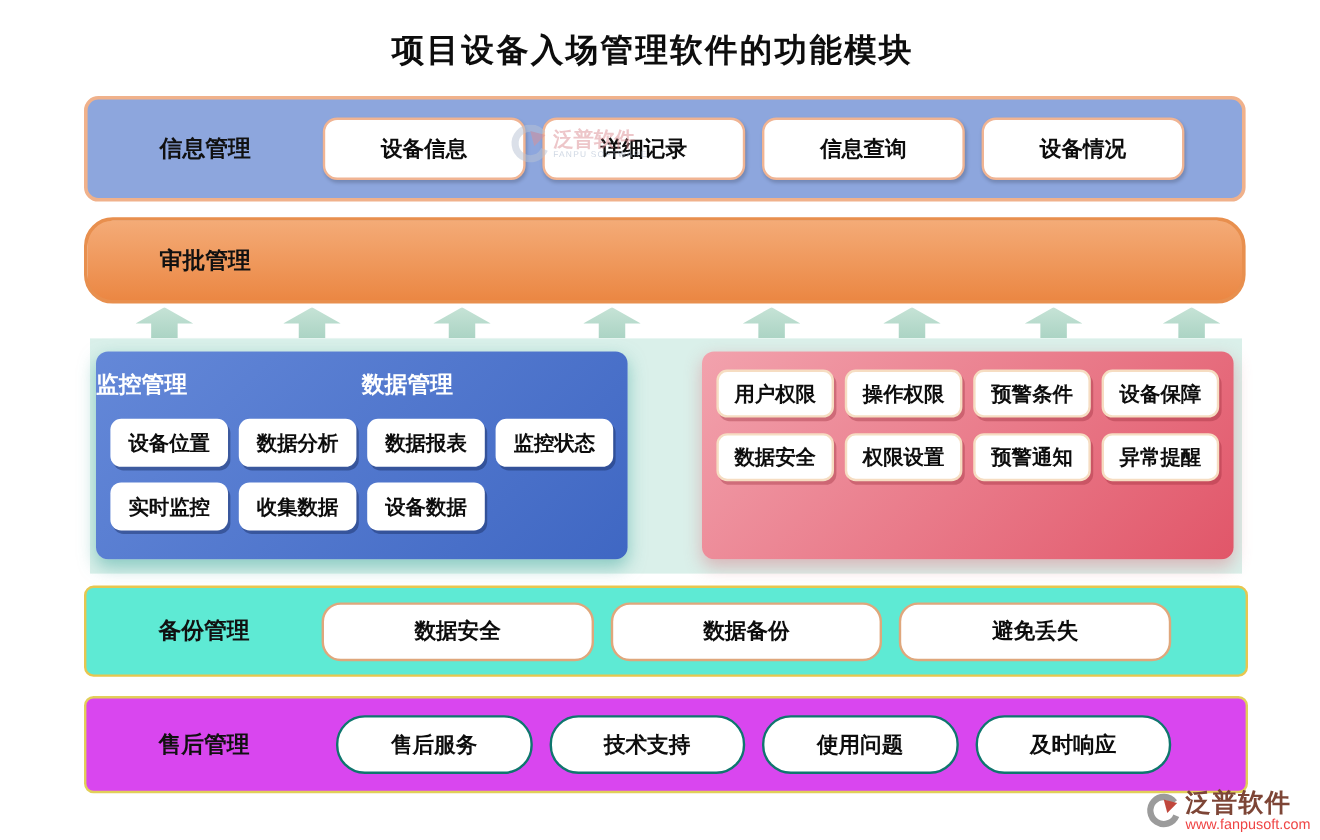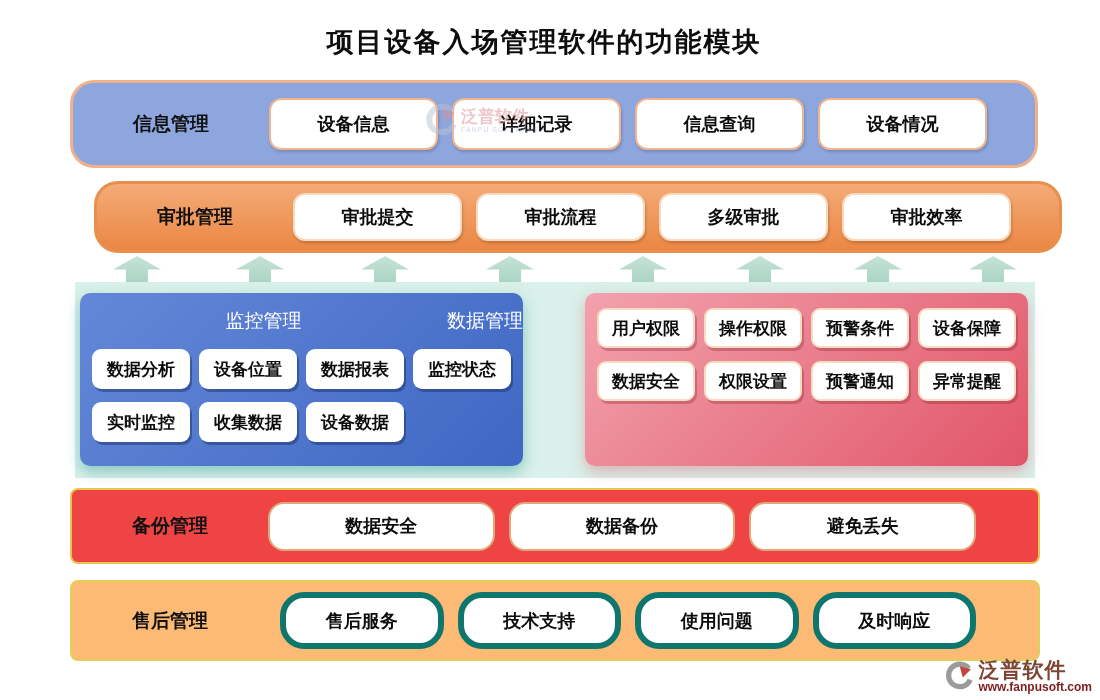--- a/index.html
+++ b/index.html
@@ -19,43 +19,43 @@
     display:flex; align-items:center;
   }
   .band-label { flex:0 0 196px; text-align:center; font-size:19px; font-weight:bold; }
   .band-buttons { flex:1; display:flex; gap:14px; padding-right:48px; }
   .pill {
     flex:1; height:48px; background:#fff; border-radius:12px;
     display:flex; align-items:center; justify-content:center;
     font-size:18px; font-weight:bold; color:#0d0d0d;
     box-shadow:1px 2px 3px rgba(0,0,0,.18);
   }
-  .band-info { top:80px; height:88px; background:#8da6dd; border:3px solid #f0b18b; border-radius:24px; }
+  .band-info { top:80px; height:88px; background:#8da6dd; border:3px solid #f0b18b; border-radius:12px; }
   .band-info .pill { border:2px solid #f0b493; }
-  .band-approval { top:181px; height:72px; background:linear-gradient(180deg,#f4ab77 0%,#eb8743 100%); border:3px solid #e88f4e; border-radius:24px;margin-left:24px; }
+  .band-approval { top:181px; height:72px; background:linear-gradient(180deg,#f4ab77 0%,#eb8743 100%); border:3px solid #e88f4e; border-radius:24px; }
   .band-approval .pill { height:44px; border:2px solid #f7d9bd; }
-  .band-backup { top:488px; height:76px; width:970px; background:#ef4444; border:2px solid #e7c64f; border-radius:8px; }
+  .band-backup { top:488px; height:76px; width:970px; background:#5eead4; border:2px solid #e7c64f; border-radius:8px; }
   .band-backup .pill { height:45px; border:2px solid #dfa77c; border-radius:16px; box-shadow:none; }
   .band-backup .band-buttons { padding-right:62px; }
-  .band-after { top:580px; height:81px; width:970px; background:#fdba74; border:2px solid #e2cf59; border-radius:8px;gap:12px; }
-  .band-after .pill { height:45px; border:6px solid #0f766e; border-radius:24px; box-shadow:none;text-align:center; }
+  .band-after { top:580px; height:81px; width:970px; background:#d946ef; border:2px solid #e2cf59; border-radius:8px;gap:12px; }
+  .band-after .pill { height:45px; border:2px solid #0f766e; border-radius:24px; box-shadow:none;text-align:center; }
   .band-after .band-buttons { padding-right:62px; }
   
   .backdrop { position:absolute; left:75px; top:282px; width:960px; height:196px; background:#daf0ea; }
   .up-arrow {
     position:absolute; top:256px; width:48px; height:26px;
     background:linear-gradient(180deg,#c6e3d6,#abd4c4);
     clip-path:polygon(50% 0,100% 52%,73% 52%,73% 100%,27% 100%,27% 52%,0 52%);
   }
   
   .panel { position:absolute; top:293px; width:443px; height:173px; border-radius:10px; box-sizing:border-box; }
   .panel-left  { left:80px;  background:linear-gradient(135deg,#6488d8 0%,#3f67c3 100%); box-shadow:0 6px 14px rgba(70,170,160,.55); }
   .panel-right { left:585px; background:linear-gradient(135deg,#f2a2ad 0%,#e15669 100%); box-shadow:0 6px 14px rgba(215,110,125,.45); }
   .panel-headers { display:flex; padding-top:15px; }
-  .panel-headers span { flex:1; text-align:right; font-size:19px; font-weight:normal; }
+  .panel-headers span { flex:1; text-align:left; font-size:19px; font-weight:bold; }
   .panel-left  .panel-headers span { color:#ffffff; }
   .panel-right .panel-headers span { color:#161616; }
   .panel-grid { display:grid; grid-template-columns:repeat(4,1fr); gap:13px 9px; padding:15px 12px 0 12px; }
   .chip {
     height:40px; background:#ffffff; border-radius:9px;
     display:flex; align-items:center; justify-content:center;
     font-size:17px; font-weight:bold; color:#0d0d0d; white-space:nowrap;
   }
   .panel-left  .chip { box-shadow:2px 3px 0 rgba(25,45,95,.45); }
   .panel-right .chip { border:2px solid #f6ddc2; box-shadow:2px 3px 0 rgba(150,40,55,.35); box-sizing:border-box; }
@@ -65,68 +65,62 @@
     opacity:.5; pointer-events:none; z-index:5;
   }
   .watermark .wm-text { display:flex; flex-direction:column; line-height:1.05; }
   .watermark .wm-brand { font-size:17px; font-weight:bold; color:#dc8f95; }
   .watermark .wm-sub { font-size:7px; letter-spacing:1px; color:#9fb0c8; }
   .logo {
     position:absolute; right:8px; bottom:6px; display:flex; align-items:flex-start; gap:4px; z-index:6;
   }
   .logo .lg-text { display:flex; flex-direction:column; line-height:1.05; align-items:flex-start; }
   .logo .lg-brand { font-size:21px; font-weight:bold; color:#7d4536; letter-spacing:1px; }
-  .logo .lg-url { font-size:12px; color:#7f1d1d;font-weight:bold; }
+  .logo .lg-url { font-size:12px; color:#ef4444; }
 </style>
 </head>
 <body>
 
 <div class="stage">
 
   <div class="title">项目设备入场管理软件的功能模块</div>
 
   <div class="band band-info">
     <div class="band-label">信息管理</div>
     <div class="band-buttons">
       <div class="pill">设备信息</div>
       <div class="pill">详细记录</div>
       <div class="pill">信息查询</div>
       <div class="pill">设备情况</div>
     </div>
   </div>
 
   <div class="band band-approval">
     <div class="band-label">审批管理</div>
-    <div class="band-buttons">
-      <div class="pill">审批提交</div>
-      <div class="pill">审批流程</div>
-      <div class="pill">多级审批</div>
-      <div class="pill">审批效率</div>
-    </div>
   </div>
 
   <div class="up-arrow" style="left:113px"></div>
   <div class="up-arrow" style="left:236px"></div>
   <div class="up-arrow" style="left:361px"></div>
   <div class="up-arrow" style="left:486px"></div>
   <div class="up-arrow" style="left:619px"></div>
   <div class="up-arrow" style="left:736px"></div>
   <div class="up-arrow" style="left:854px"></div>
   <div class="up-arrow" style="left:969px"></div>
 
   <div class="backdrop"></div>
 
   <div class="panel panel-left">
     <div class="panel-headers">
       <span>监控管理</span>
       <span>数据管理</span>
     </div>
     <div class="panel-grid">
+      <div class="chip">设备位置</div>
       <div class="chip">数据分析</div>
-      <div class="chip">设备位置</div>
       <div class="chip">数据报表</div>
       <div class="chip">监控状态</div>
       <div class="chip">实时监控</div>
       <div class="chip">收集数据</div>
       <div class="chip">设备数据</div>
     </div>
   </div>
 
   <div class="panel panel-right">
     <div class="panel-grid">

